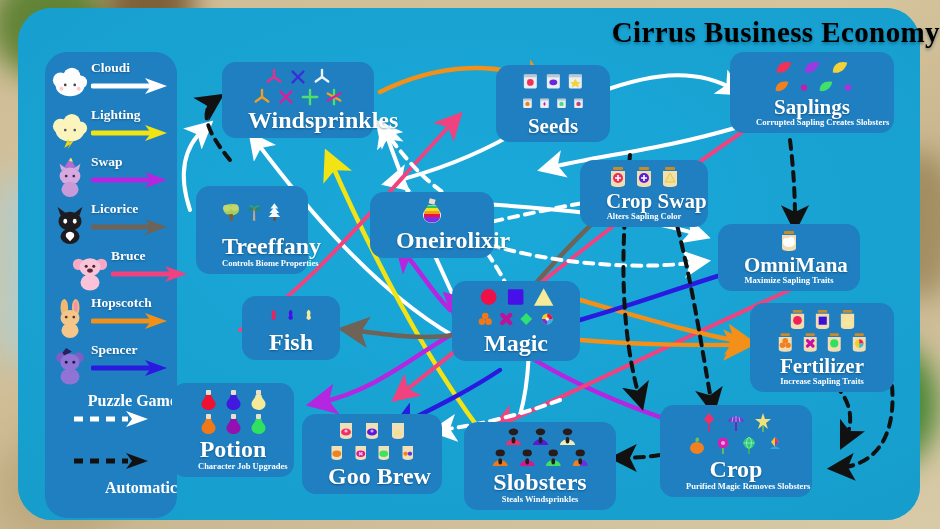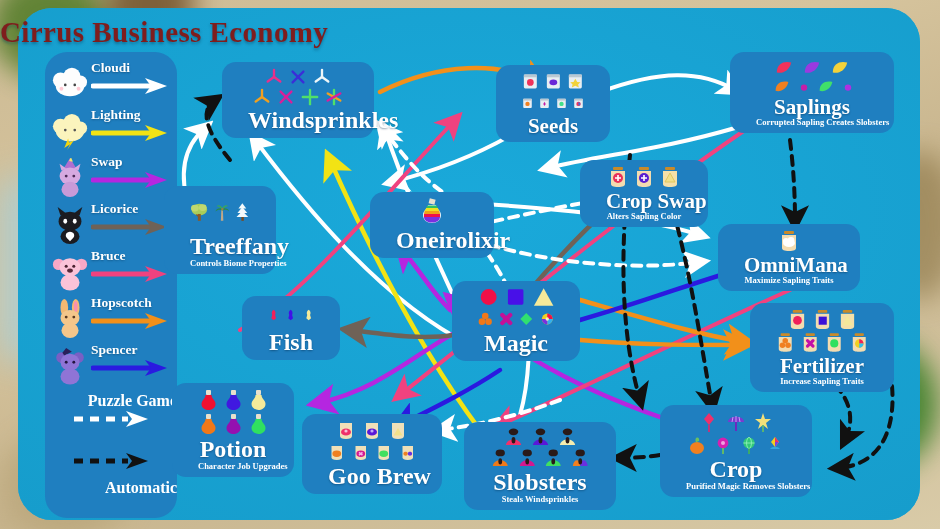--- a/index.html
+++ b/index.html
@@ -30,21 +30,21 @@
     border-radius: 34px;
   }
   #panel-inner {
     position:absolute; inset:0;
     background: radial-gradient(120% 120% at 50% 40%, #1aa9da 0%, #1496c4 100%);
     border-radius: 34px;
   }
   
   #title {
     position:absolute; left:0; top:16px; width:100%;
-    text-align:left; color:#7f1d1d;
+    text-align:right; color:#000000;
     font-size: 29px; font-weight: bold;
     letter-spacing: .4px;
     text-shadow: 0 2px 3px rgba(0,60,90,.45);
   }
   
   #legend {
     position:absolute; left:45px; top:52px;
     width:132px; height:466px;
     background:#1f7fc0; border-radius:22px;
   }
@@ -249,21 +249,21 @@
         <ellipse cx="20" cy="32" rx="10" ry="8" fill="#1b1b20"></ellipse>
         <path d="M20,27 C16,27 14,31 17,34 L20,37 L23,34 C26,31 24,27 20,27 Z" fill="#fff"></path>
       </svg>
       <div class="legend-label">Licorice</div>
       <svg class="legend-arrow" width="78" height="16" viewBox="0 0 78 16">
         <path d="M2,8 L58,8" stroke="#6f6257" stroke-width="5" stroke-linecap="round"></path>
         <path d="M54,0 L76,8 L54,16 L60,8 Z" fill="#6f6257"></path>
       </svg>
     </div>
 
-    <div class="legend-row" style="top:198px;">
+    <div class="legend-row" style="top:198px;margin-left:20px;">
       <svg class="legend-mascot" viewBox="0 0 40 40">
         <circle cx="8" cy="12" r="6" fill="#f9a8c6"></circle>
           <circle cx="32" cy="12" r="6" fill="#f9a8c6"></circle>
         <ellipse cx="20" cy="15" rx="11" ry="9.5" fill="#fbc3d8"></ellipse>
         <circle cx="16" cy="14" r="1.6" fill="#4a2230"></circle>
           <circle cx="24" cy="14" r="1.6" fill="#4a2230"></circle>
         <ellipse cx="20" cy="18.5" rx="3" ry="2.2" fill="#5a2a3a"></ellipse>
         <ellipse cx="20" cy="31" rx="10" ry="8.5" fill="#fbc3d8"></ellipse>
       </svg>
       <div class="legend-label">Bruce</div>
@@ -757,21 +757,21 @@
       <svg width="24" height="26" viewBox="0 0 24 26">
           <path d="M12,2 C8,4 7,9 9,13 L7,20 L12,24 L17,20 L15,13 C17,9 16,4 12,2 Z" fill="#4010e8"></path>
         </svg>
       <svg width="24" height="26" viewBox="0 0 24 26">
           <path d="M12,2 C8,4 7,9 9,13 L7,20 L12,24 L17,20 L15,13 C17,9 16,4 12,2 Z" fill="#f5ea9a"></path>
         </svg>
     </div>
     <div class="node-title lg">Fish</div>
   </div>
 
-  <div class="node" style="left:164px;top:186px;width:112px;">
+  <div class="node" style="left:196px;top:186px;width:112px;">
     <div class="icons row1">
       <svg width="38" height="40" viewBox="0 0 38 40">
         <ellipse cx="19" cy="15" rx="16" ry="12" fill="#a8cc5a"></ellipse>
         <ellipse cx="10" cy="12" rx="8" ry="7" fill="#c0d86e"></ellipse>
         <ellipse cx="26" cy="11" rx="8" ry="7" fill="#c0d86e"></ellipse>
         <path d="M16,24 L16,38 L22,38 L22,24 Z" fill="#8a5a28"></path>
         <path d="M19,30 L13,25" stroke="#8a5a28" stroke-width="3"></path>
       </svg>
       <svg width="30" height="40" viewBox="0 0 30 40">
         <path d="M13,14 L12,38 L17,38 L16,14 Z" fill="#c0a888"></path>

